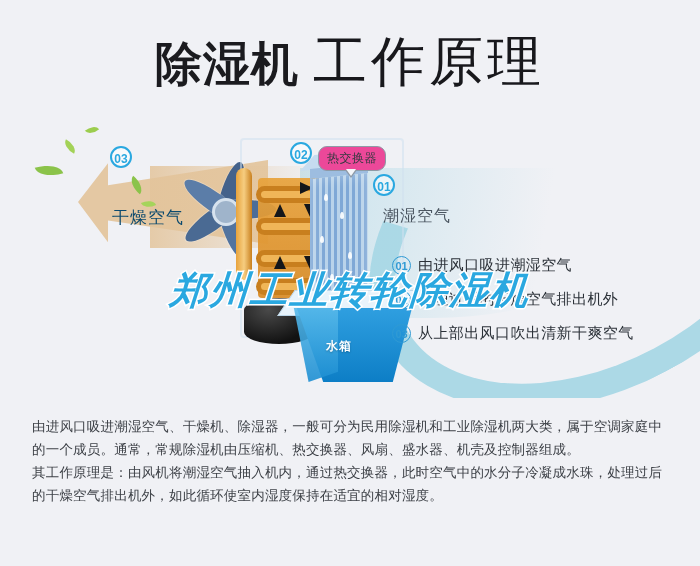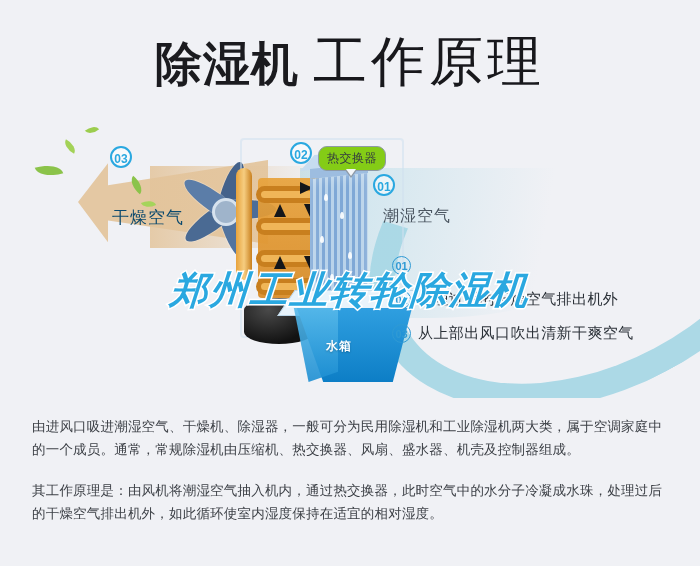--- a/index.html
+++ b/index.html
@@ -325,21 +325,21 @@
   .badge.b-01 { left: 373px; top: 66px; }
 
   
   .callout {
     position: absolute;
     left: 318px;
     top: 38px;
     padding: 3px 8px;
     border: 1.6px solid #8e9aa6;
     border-radius: 9px;
-    background: #84cc16;
+    background: #ec4899;
     font-size: 12px;
     color: #333940;
     white-space: nowrap;
     letter-spacing: .5px;
   }
   .callout::after {
     content: "";
     position: absolute;
     left: 26px;
     bottom: -8px;
@@ -426,21 +426,21 @@
     top: 415px;
     width: 640px;
   }
   .para {
     font-size: 13.5px;
     line-height: 23px;
     color: #3b3f45;
     letter-spacing: .2px;
     margin: 0;
   }
-  .para + .para { margin-top: 18px; }
+  .para + .para { }
 </style>
 </head>
 <body>
 
 <div class="page">
 
   <div class="title-row">
     <span class="title-a">除湿机</span><span class="title-b">工作原理</span>
   </div>
 
@@ -503,20 +503,21 @@
     <div class="badge b-03">03</div>
     <div class="badge b-02">02</div>
     <div class="badge b-01">01</div>
 
     <div class="callout">热交换器</div>
     <div class="wet-label">潮湿空气</div>
 
     <div class="steps">
       <div class="step">
         <span class="step-badge">01</span>
+        <span class="step-text">由进风口吸进潮湿空气</span>
       </div>
       <div class="step">
         <span class="step-badge">02</span>
         <span class="step-text">处理过后的干燥空气排出机外</span>
       </div>
       <div class="step">
         <span class="step-badge">03</span>
         <span class="step-text">从上部出风口吹出清新干爽空气</span>
       </div>
     </div>

